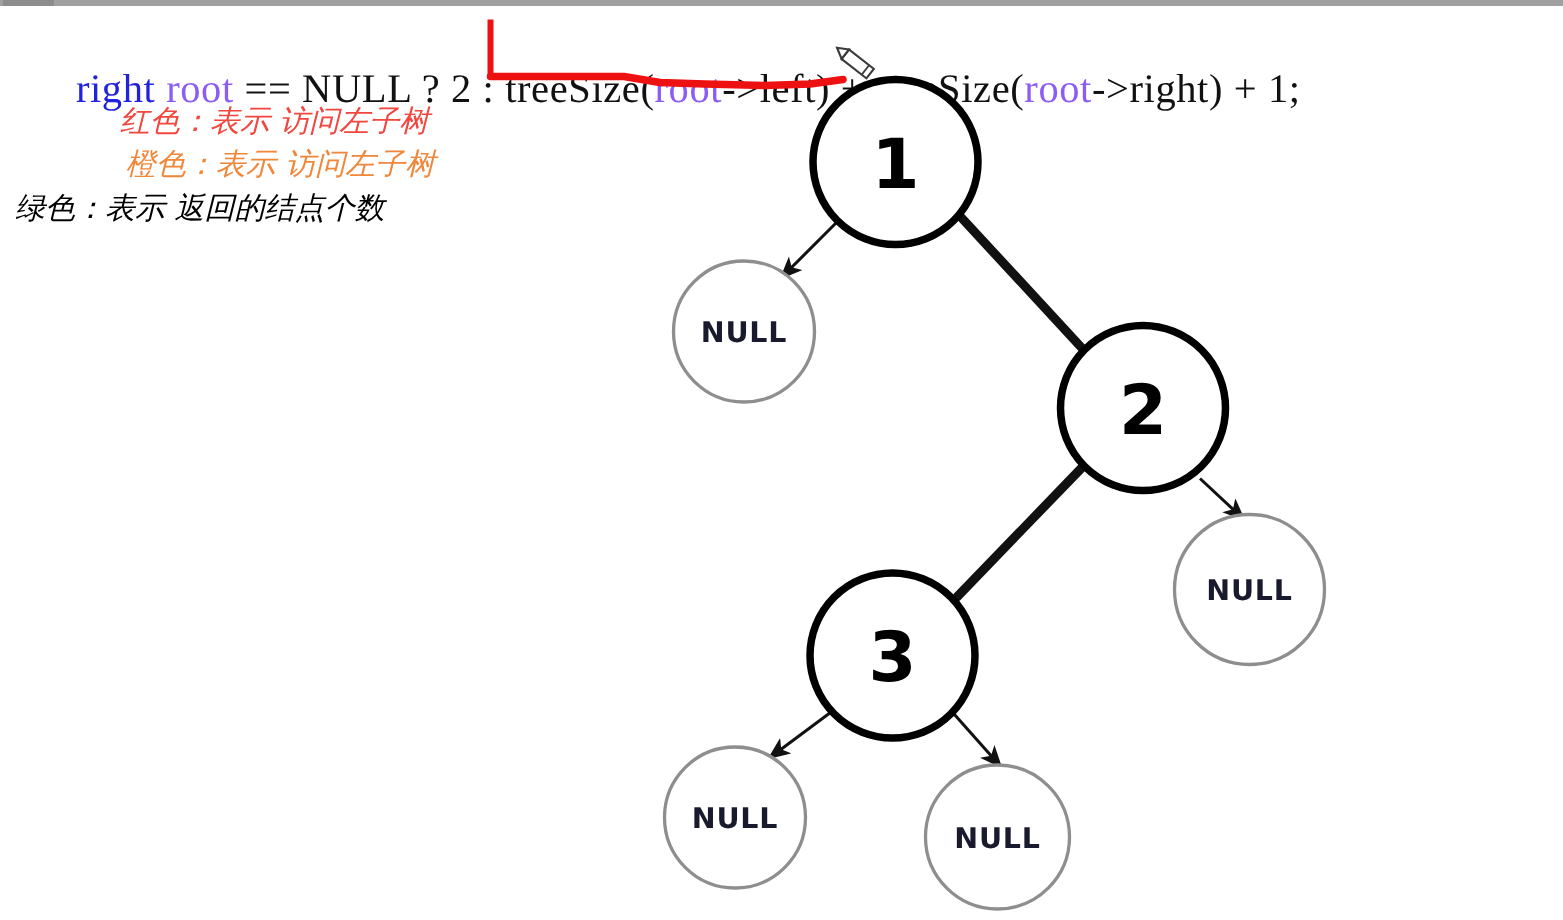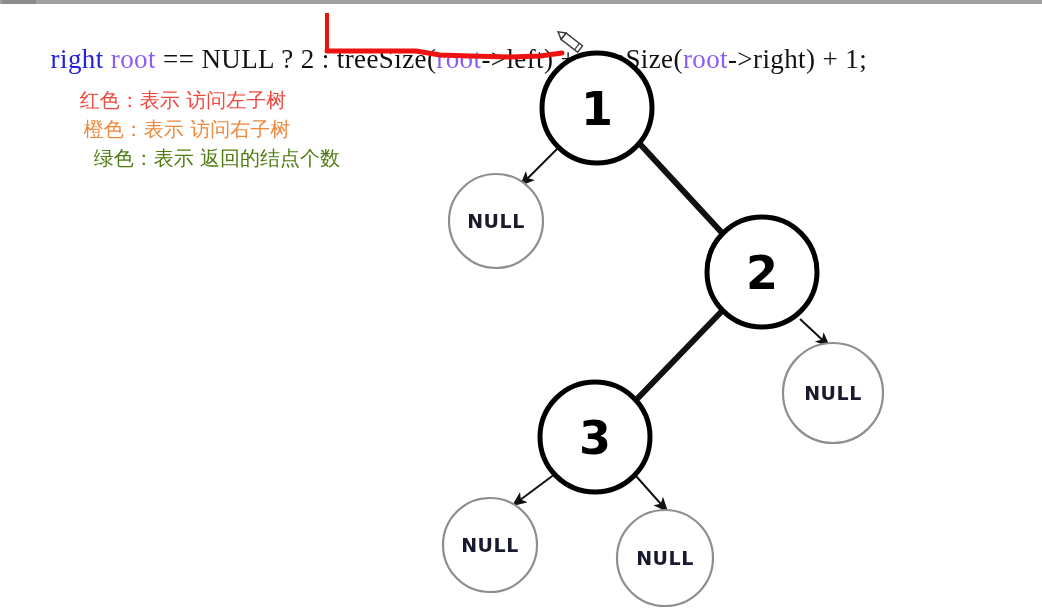--- a/index.html
+++ b/index.html
@@ -49,31 +49,32 @@
     letter-spacing: 0.4px;
   }
   .tok-keyword { color: #2222dd; }
   .tok-var     { color: #8b5cf6; }
   .tok-plain   { color: #111111; }
 
   
   .legend {
     position: absolute;
     left: 10px;
-    top: 86px;
+    top: 66px;
     width: 330px;
     font-family: "DejaVu Sans", sans-serif;
     font-size: 20px;
     line-height: 29px;
     white-space: nowrap;
+    font-style: italic;
   }
   .legend-row { display: block; }
   .legend-row.r1 { color: #f2473f; text-align: center; padding-left: 16px; }
   .legend-row.r2 { color: #f0883c; text-align: center; padding-left: 24px; }
-  .legend-row.r3 { color: #4d7c0f; text-align: right; padding-left: 0px; }
+  .legend-row.r3 { color: #000000; text-align: left; padding-left: 0px; }
 
   
   #diagram {
     position: absolute;
     left: 0; top: 0;
     width: 1042px;
     height: 613px;
   }
   .node-label {
     font-family: "DejaVu Sans", sans-serif;
@@ -97,21 +98,21 @@
   <div class="top-chrome">
     <div class="top-chrome-dots"></div>
   </div>
 
   <div class="code-line">
     <span class="tok-keyword">right</span><span class="tok-plain"> </span><span class="tok-var">root</span><span class="tok-plain"> == NULL ? 2 : treeSize(</span><span class="tok-var">root</span><span class="tok-plain">-&gt;left) + treeSize(</span><span class="tok-var">root</span><span class="tok-plain">-&gt;right) + 1;</span>
   </div>
 
   <div class="legend">
     <span class="legend-row r1">红色：表示 访问左子树</span>
-    <span class="legend-row r2">橙色：表示 访问右子树</span>
+    <span class="legend-row r2">橙色：表示 访问左子树</span>
     <span class="legend-row r3">绿色：表示 返回的结点个数</span>
   </div>
 
   <svg id="diagram" viewBox="0 0 1042 613">
     <defs>
       <marker id="arrowThin" markerWidth="9" markerHeight="9" refX="7.4" refY="3.2" orient="auto" markerUnits="strokeWidth">
         <path d="M0,0 L7.6,3.2 L0,6.4 L1.9,3.2 z" fill="#111111"></path>
       </marker>
     </defs>
 

